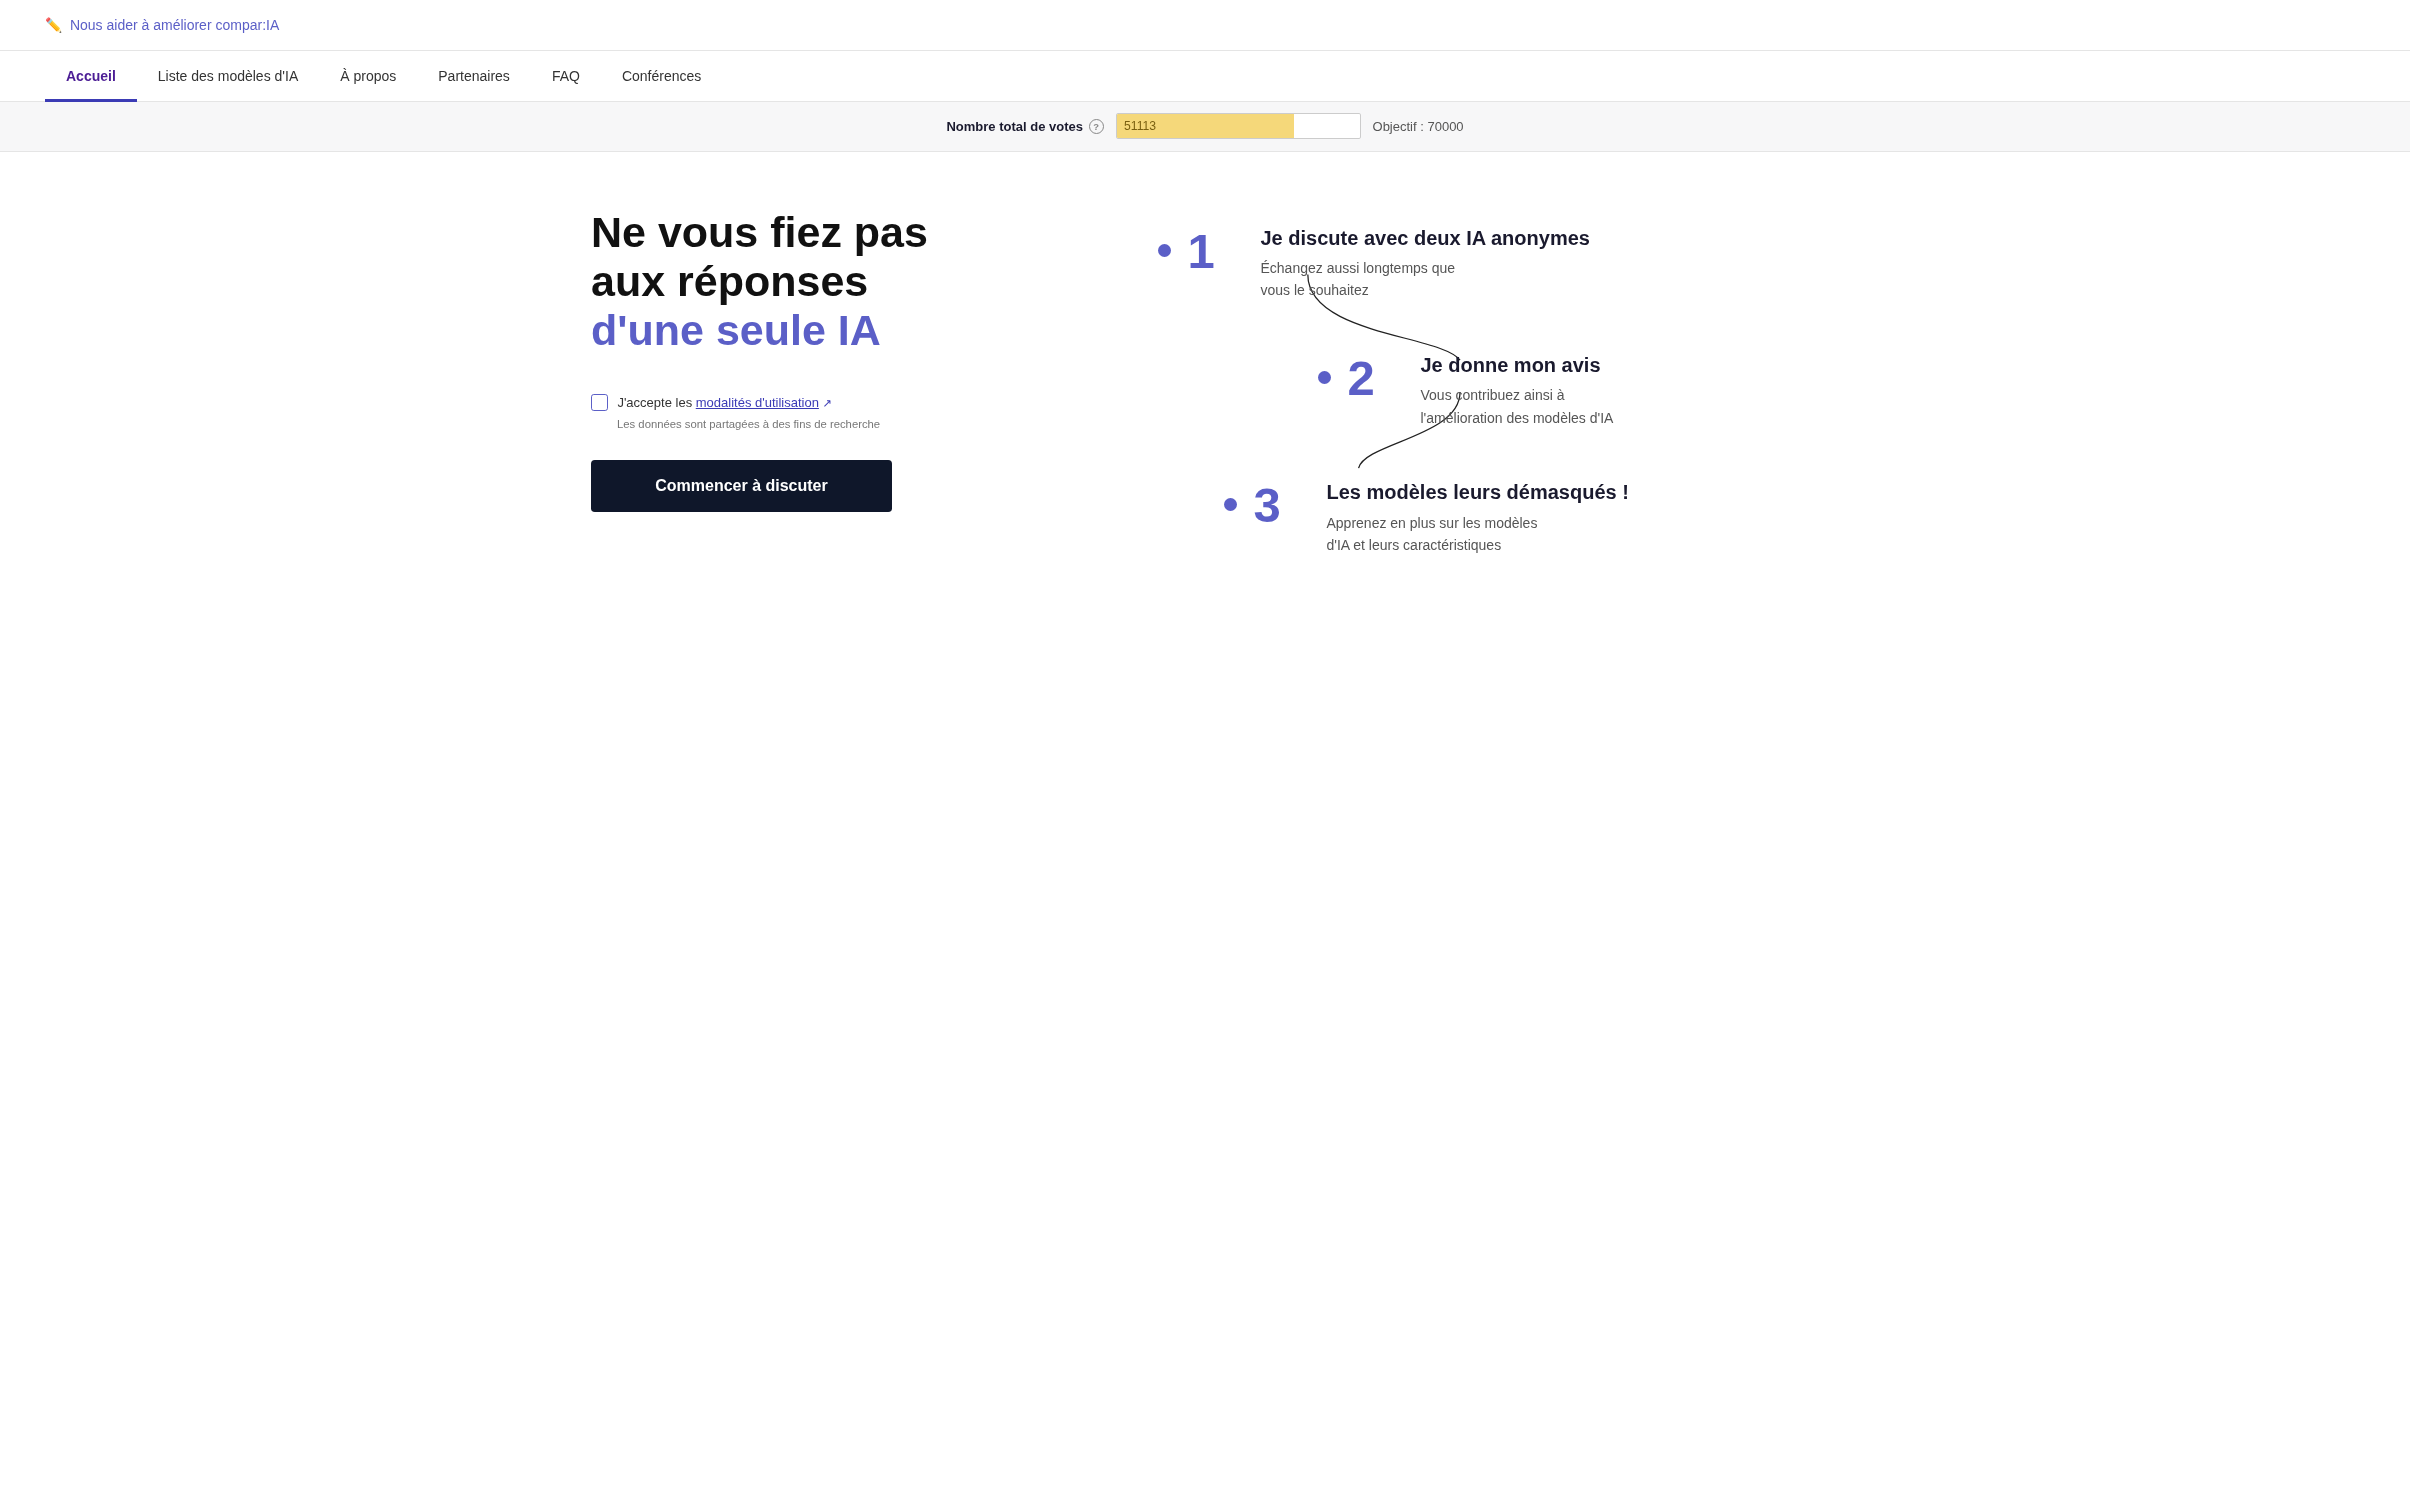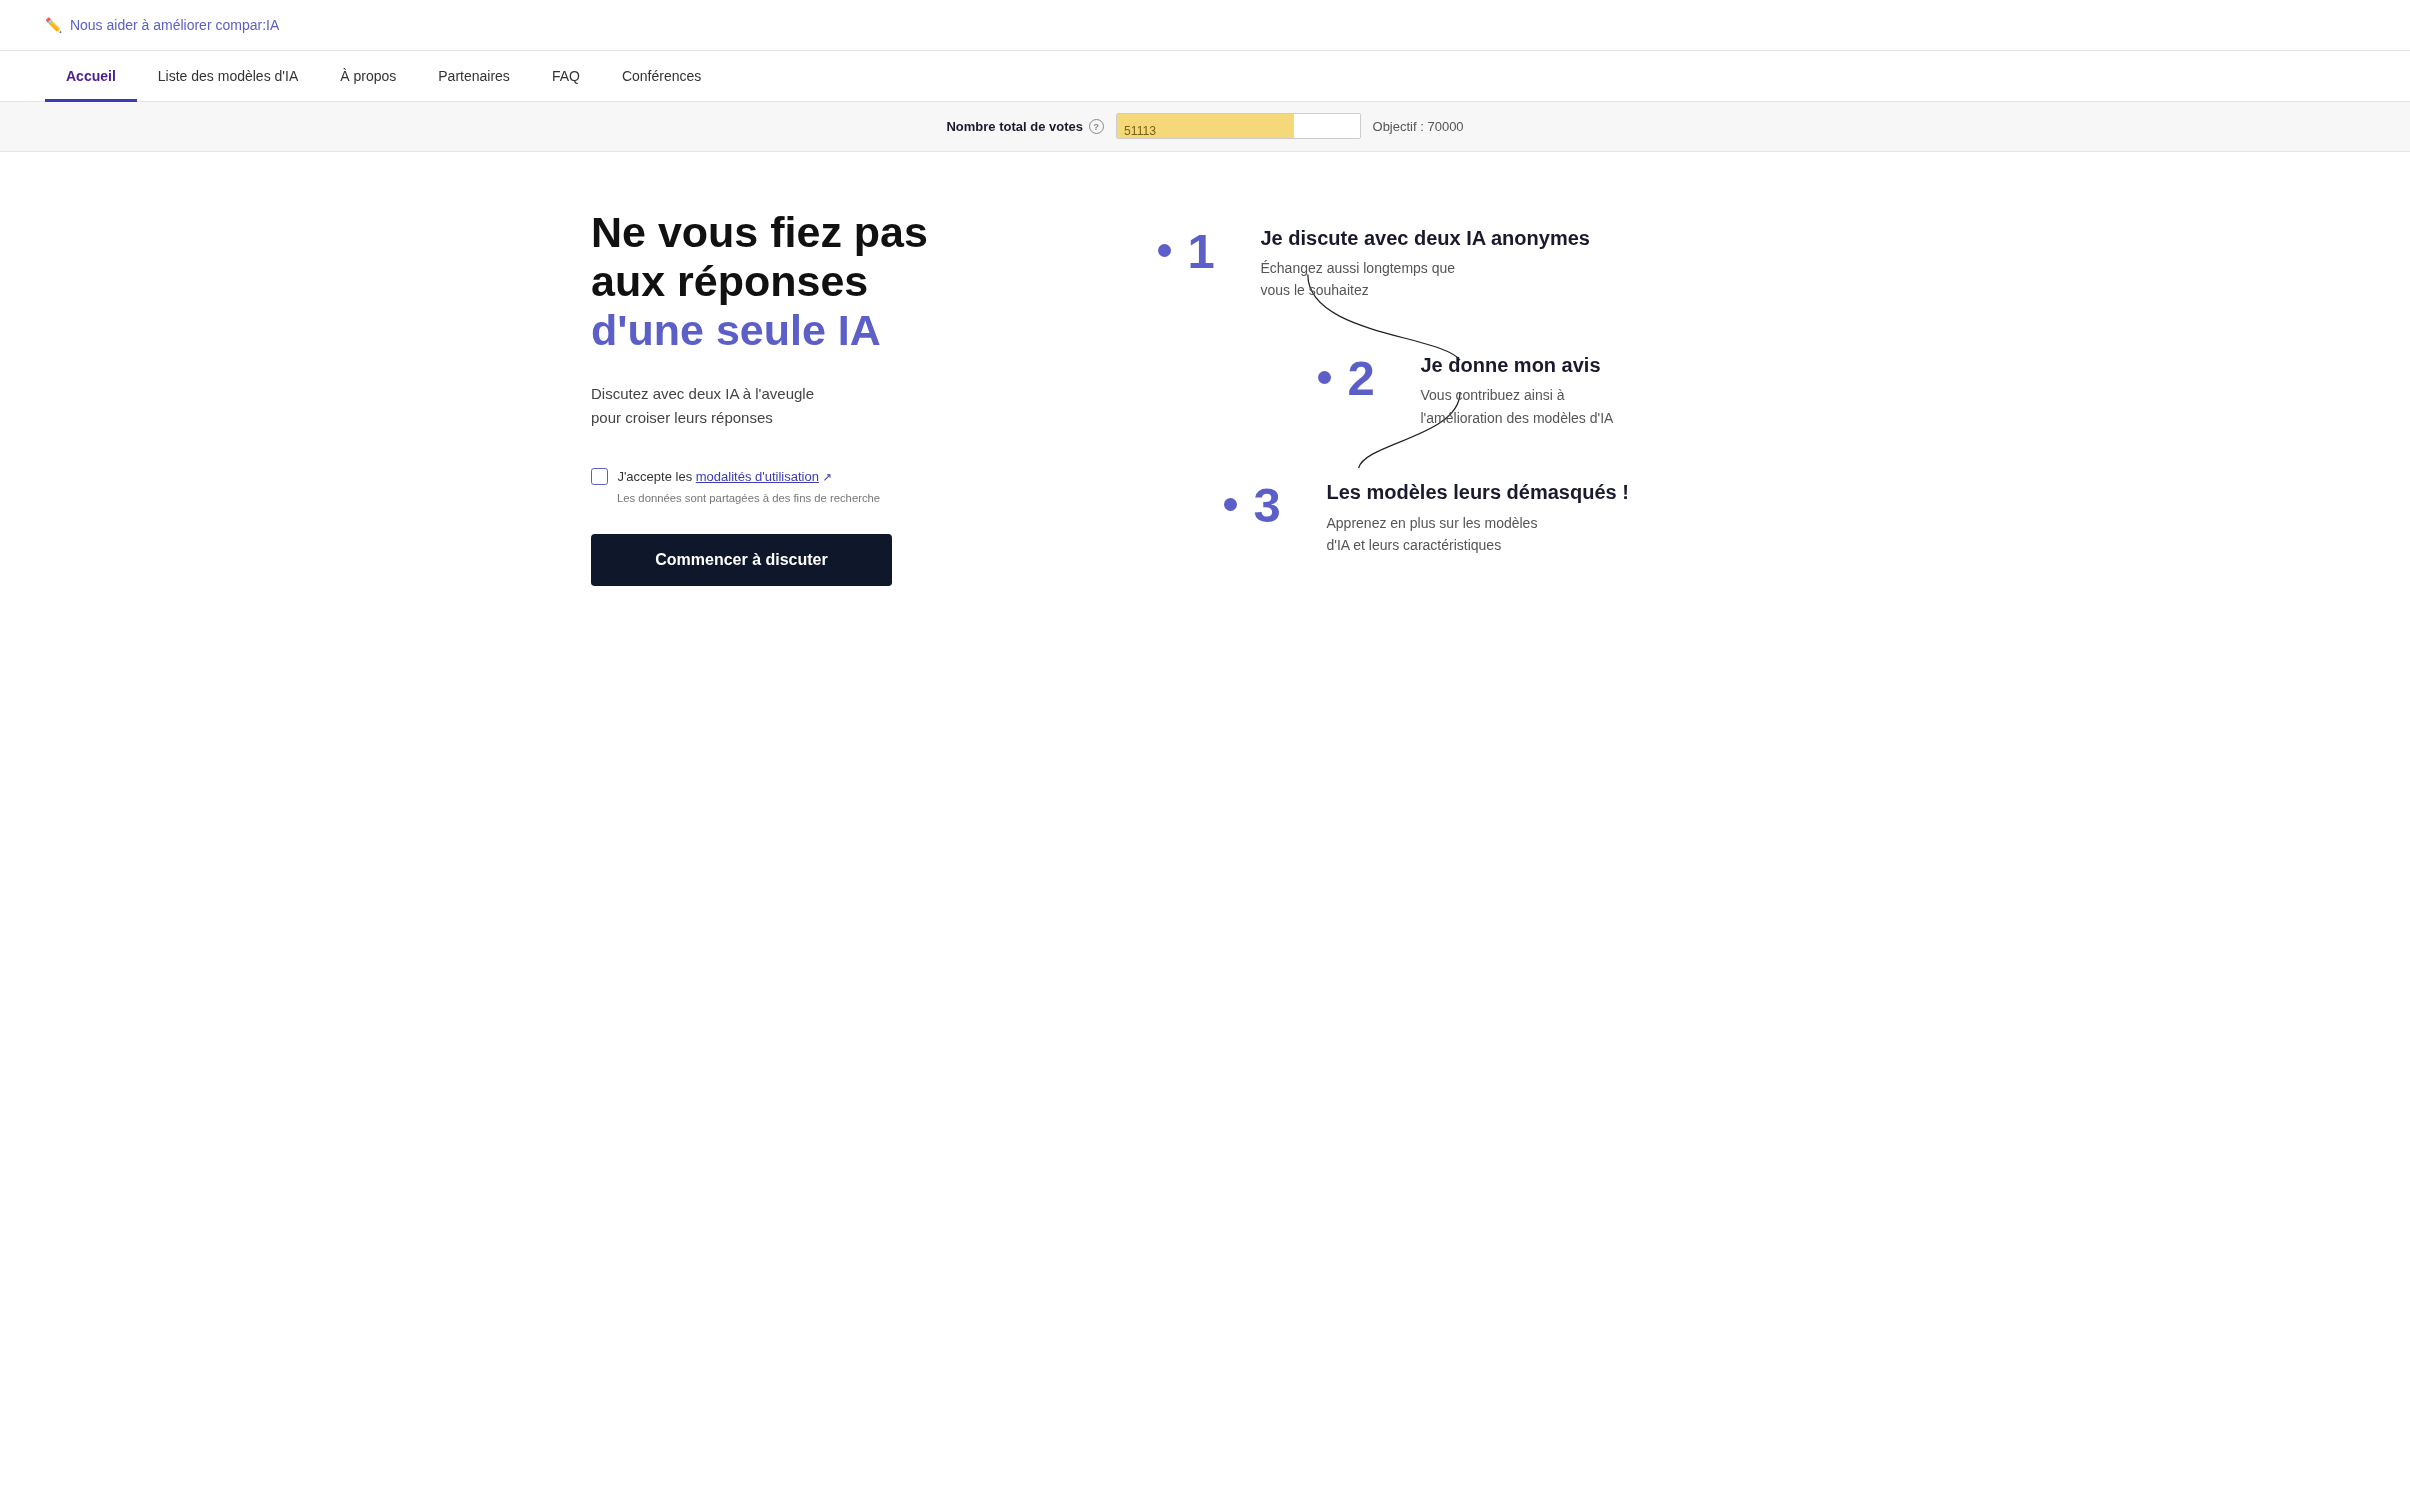--- a/index.html
+++ b/index.html
@@ -328,40 +328,36 @@
   <a class="nav-item">FAQ</a>
   <a class="nav-item">Conférences</a>
 </nav>
 
 <div class="votes-bar-section">
   <div class="votes-label">
     <span>Nombre total de votes</span>
     <span class="info-icon">?</span>
   </div>
   <div class="votes-progress-container">
-    <div class="votes-progress-fill" style="width: 73%; align-items: flex-end;">
+    <div class="votes-progress-fill" style="width: 73%;">
       <span>51113</span>
     </div>
   </div>
   <div class="votes-objective">Objectif : 70000</div>
 </div>
 
 <div class="main-content">
 
   <div class="left-section">
     <h1 class="hero-title">
       <span>Ne vous fiez pas</span><br>
       <span>aux réponses</span><br>
       <span class="hero-title-accent">d'une seule IA</span>
     </h1>
 
-    <div class="hero-description">
-      <span>Discutez avec deux IA à l'aveugle</span><br>
-      <span>pour croiser leurs réponses</span>
-    </div>
 
     <div class="terms-section">
       <div class="terms-row">
         <div class="checkbox"></div>
         <span class="terms-text">
           J'accepte les <span class="terms-link">modalités d'utilisation</span>
           <span class="external-icon"> ↗</span>
         </span>
       </div>
       <div class="terms-note">Les données sont partagées à des fins de recherche</div>

